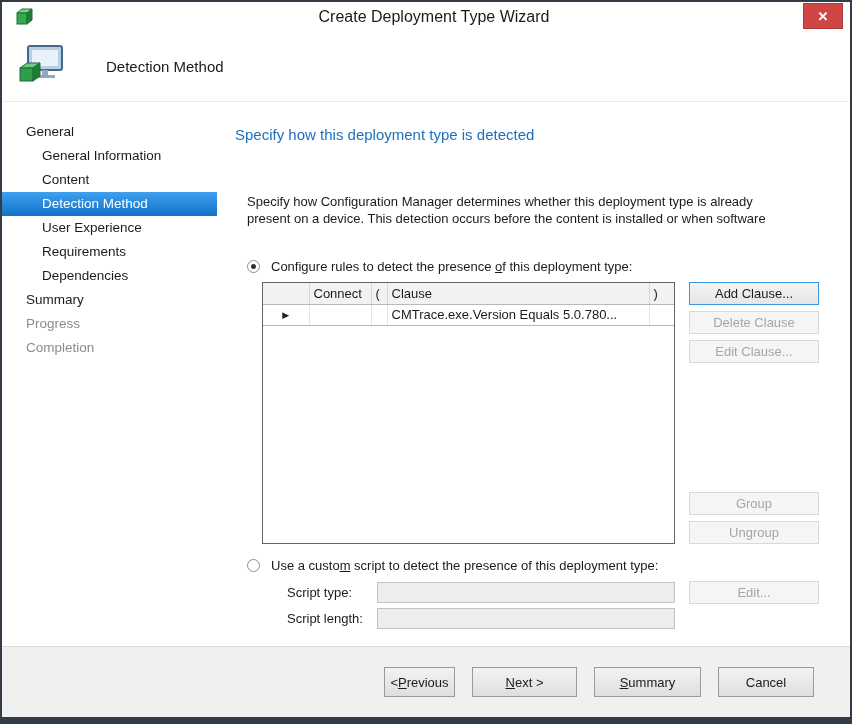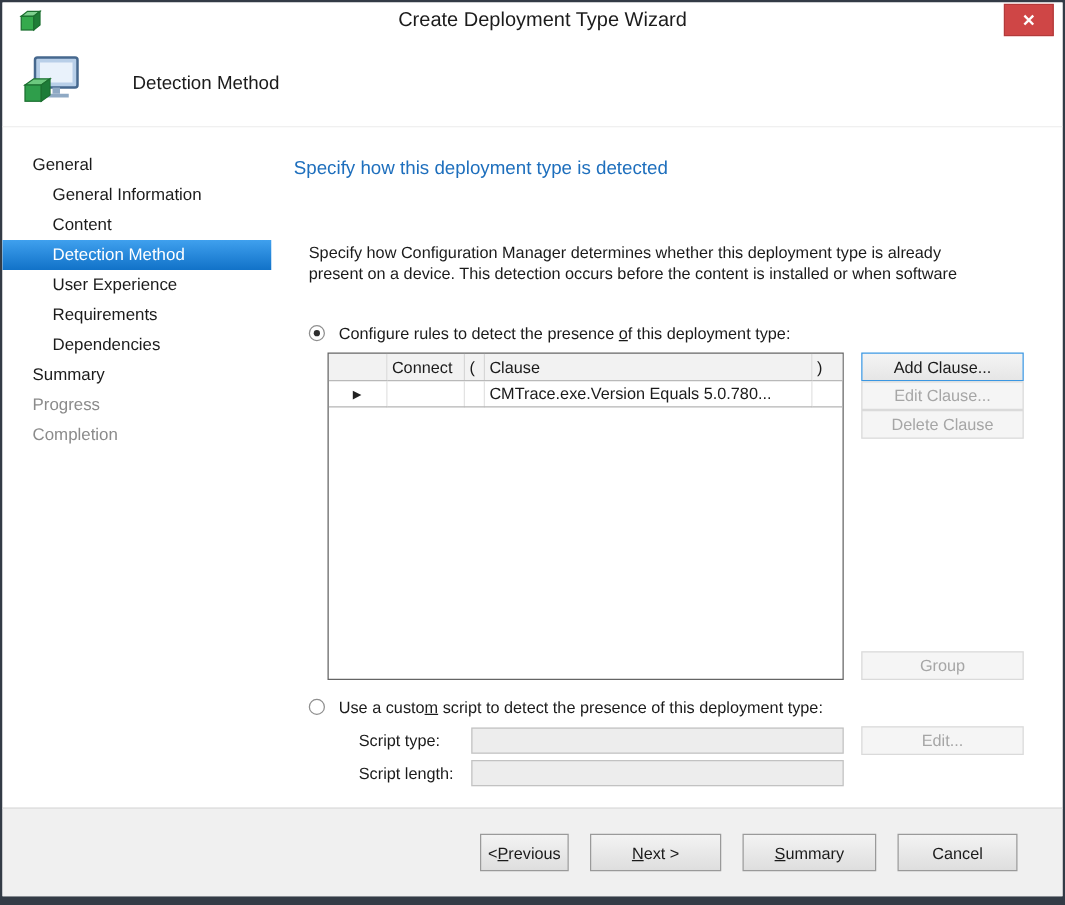--- a/index.html
+++ b/index.html
@@ -49,21 +49,21 @@
   .rules-area{ margin-left:27px; margin-top:8px; display:flex; gap:14px; }
 
   .grid{ width:413px; height:262px; border:1px solid #646464; background:#fff; overflow:hidden; }
   .grid table{ border-collapse:collapse; width:100%; table-layout:fixed; font-size:13px; }
   .grid th{ background:#f2f2f2; border-right:1px solid #d6d6d6; border-bottom:1px solid #b9b9b9; height:21px; font-weight:400; text-align:left; padding:0 4px; white-space:nowrap; overflow:hidden; color:#1b1b1b; }
   .grid th:last-child{ border-right:none; }
   .grid td{ border-right:1px solid #e3e3e3; border-bottom:1px solid #b5b5b5; height:21px; padding:0 4px; white-space:nowrap; overflow:hidden; color:#1b1b1b; }
   .grid td:last-child{ border-right:none; }
   .grid td.sel{ text-align:center; font-size:9px; padding:0; color:#222; }
 
-  .btn-col{ width:130px; height:262px; display:flex; flex-direction:column; gap:0; }
+  .btn-col{ width:130px; height:262px; display:flex; flex-direction:column; gap:6px; }
   .btn{ height:23px; width:130px; font-size:13px; display:flex; align-items:center; justify-content:center; cursor:pointer; }
   .btn.focused{ background:linear-gradient(#f4f4f4,#e6e6e6); border:1px solid #3b97e2; color:#1b1b1b; }
   .btn.disabled{ background:#f5f5f5; border:1px solid #dadada; color:#a6a6a6; cursor:default; }
   .btn-spacer{ flex:1; }
 
   .radio2{ margin-top:14px; }
 
   .script-row{ display:flex; align-items:center; margin-left:52px; margin-top:8px; }
   .script-row + .script-row{ margin-top:4px; }
   .script-label{ width:90px; font-size:13px; color:#1b1b1b; white-space:nowrap; }
@@ -175,24 +175,25 @@
                 <td></td>
                 <td>CMTrace.exe.Version  Equals 5.0.780...</td>
                 <td></td>
               </tr>
             </tbody>
           </table>
         </div>
 
         <div class="btn-col">
           <div class="btn focused">Add Clause...</div>
+          <div class="btn disabled">Delete Clause</div>
           <div class="btn disabled">Edit Clause...</div>
-          <div class="btn disabled">Delete Clause</div>
           <div class="btn-spacer"></div>
           <div class="btn disabled">Group</div>
+          <div class="btn disabled">Ungroup</div>
         </div>
 
       </div>
 
       <div class="radio-row radio2">
         <span class="radio"></span>
         <span>Use a custo<u>m</u> script to detect the presence of this deployment type:</span>
       </div>
 
       <div class="script-row">

